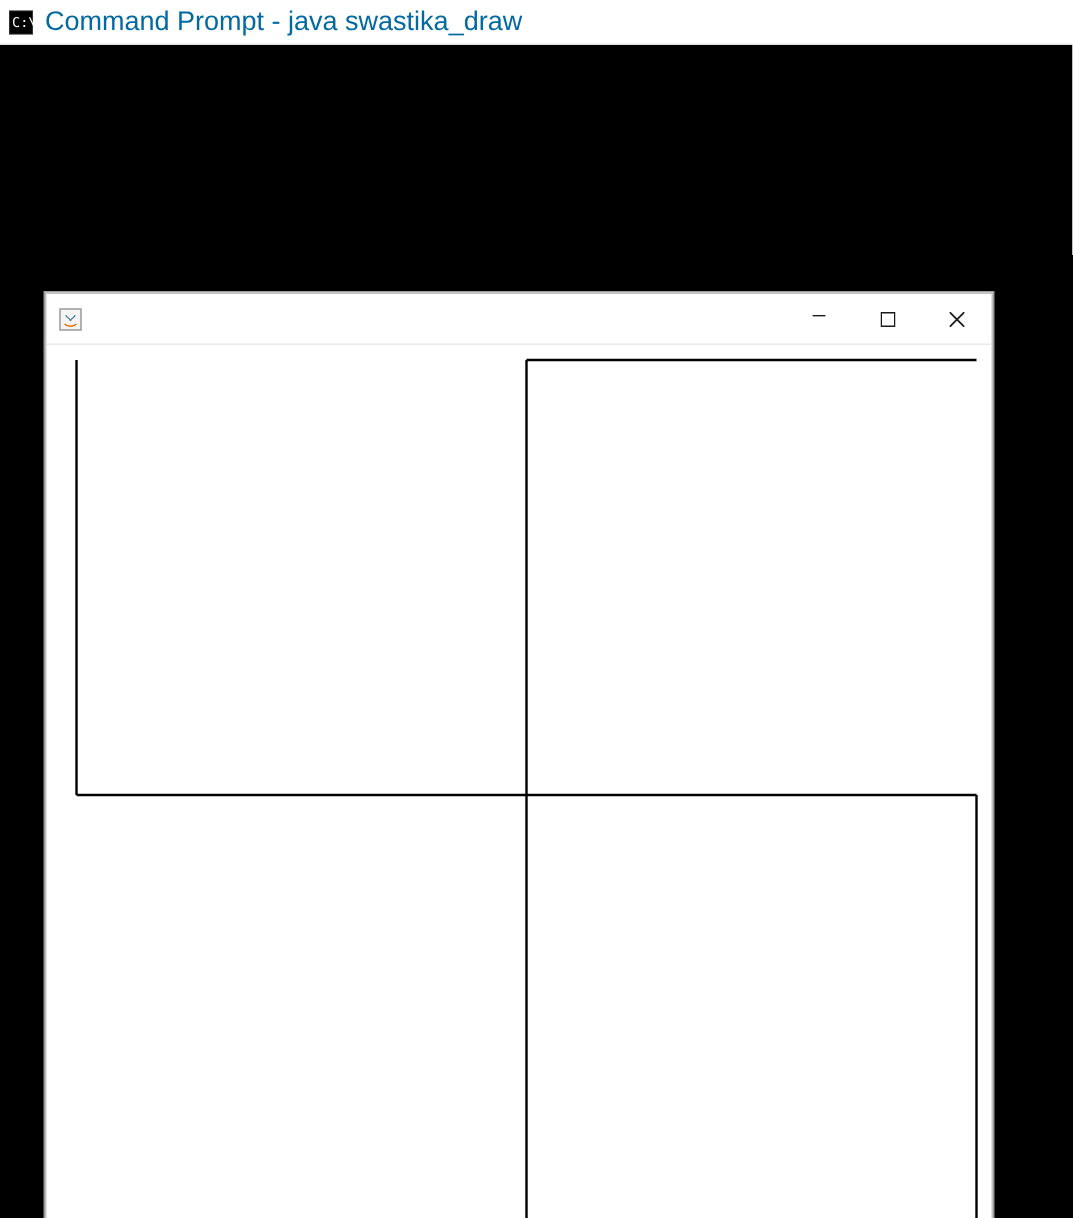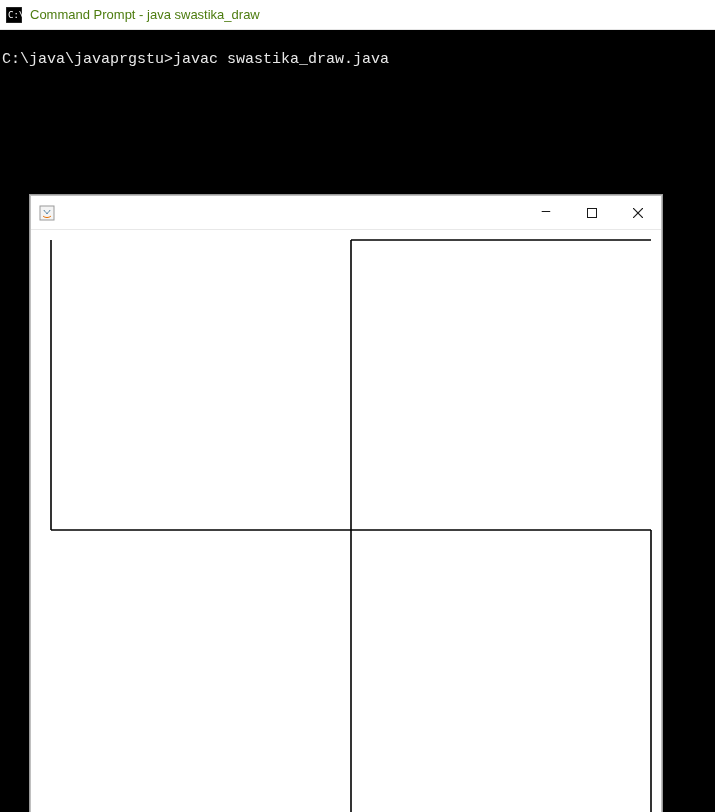--- a/index.html
+++ b/index.html
@@ -23,22 +23,22 @@
       border-bottom: 1px solid #e5e5e5;
     }
     .cmd-icon {
       width: 16px; height: 16px;
       margin-right: 8px;
       display: inline-flex;
       align-items: center;
       justify-content: center;
     }
     .cmd-title {
-      font-size: 13px;
-      color: #4d7c0f;
+      font-size: 18px;
+      color: #0369a1;
       font-weight: 400;
     }
     
     .terminal {
       position: absolute;
       left: 0; top: 30px;
       width: 715px; height: 782px;
       background: #000;
       padding: 20px 0 0 0;
       font-family: Consolas, "Courier New", monospace;
@@ -96,21 +96,20 @@
   <span class="cmd-icon">
     <svg width="16" height="16" viewBox="0 0 16 16">
       <rect x="0" y="0" width="16" height="16" fill="#000" stroke="#444"></rect>
       <text x="2" y="11" font-size="9" font-family="Consolas,monospace" fill="#fff">C:\</text>
     </svg>
   </span>
   <span class="cmd-title">Command Prompt - java  swastika_draw</span>
 </div>
 
 <div class="terminal">
-  <div class="term-line">C:\java\javaprgstu&gt;javac swastika_draw.java</div>
   <div class="term-line"></div>
 
   <div class="java-window">
     <div class="java-titlebar">
       <span class="java-icon">
         <svg width="16" height="16" viewBox="0 0 16 16">
           <rect x="1" y="1" width="14" height="14" fill="#f4f4f4" stroke="#999"></rect>
           <path d="M5 5 C5 7 8 7 8 9 C8 7 11 7 11 5" stroke="#5382a1" stroke-width="1" fill="none"></path>
           <path d="M4 11 C6 13 10 13 12 11" stroke="#e76f00" stroke-width="1" fill="none"></path>
         </svg>

